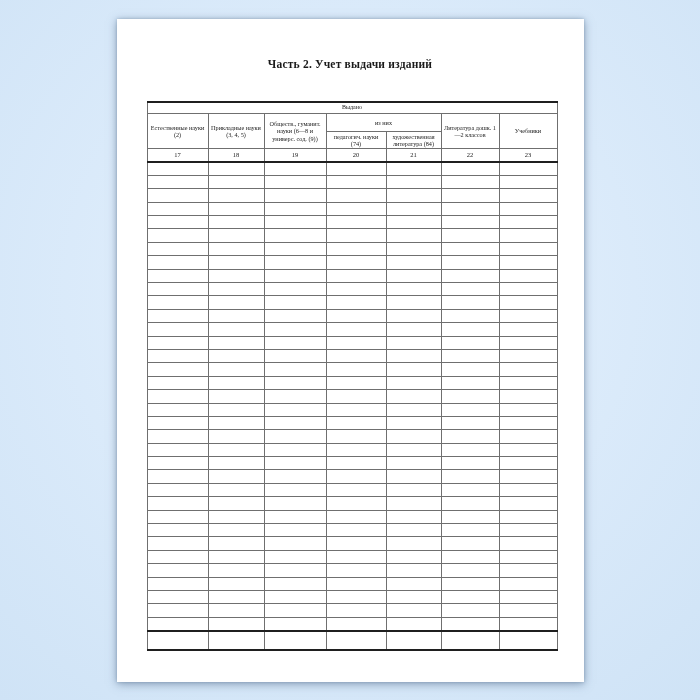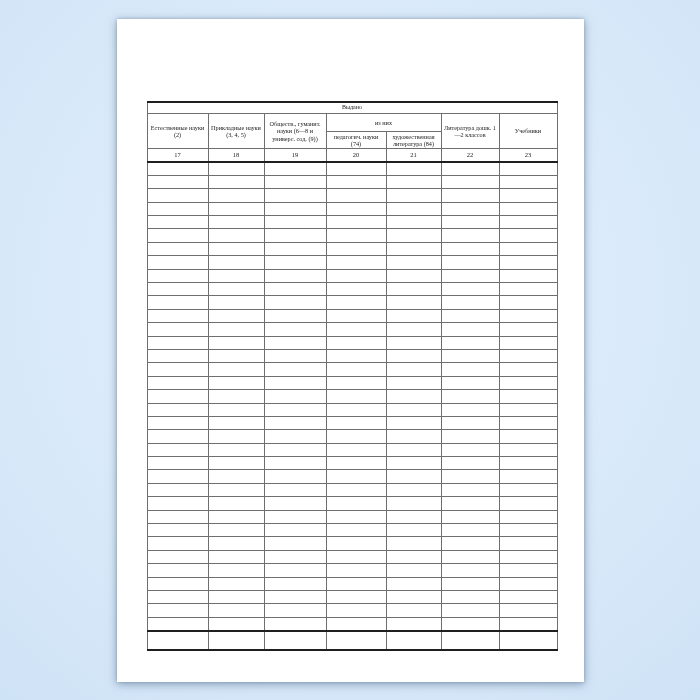--- a/index.html
+++ b/index.html
@@ -69,20 +69,21 @@
   }
   tbody tr.data-row { height: 13.4px; }
   tbody td { background: #ffffff; }
   tr.total-row { height: 19px; }
   tr.total-row td { border-top: 2.5px solid #1f1f1f; }
 </style>
 </head>
 <body>
 
 <div class="sheet">
+  <div class="doc-title">Часть 2. Учет выдачи изданий</div>
 
   <table class="ledger">
     <colgroup>
       <col style="width:61px">
         <col style="width:56px">
         <col style="width:62px">
       <col style="width:60px">
         <col style="width:55px">
         <col style="width:58px">
       <col style="width:58px">

